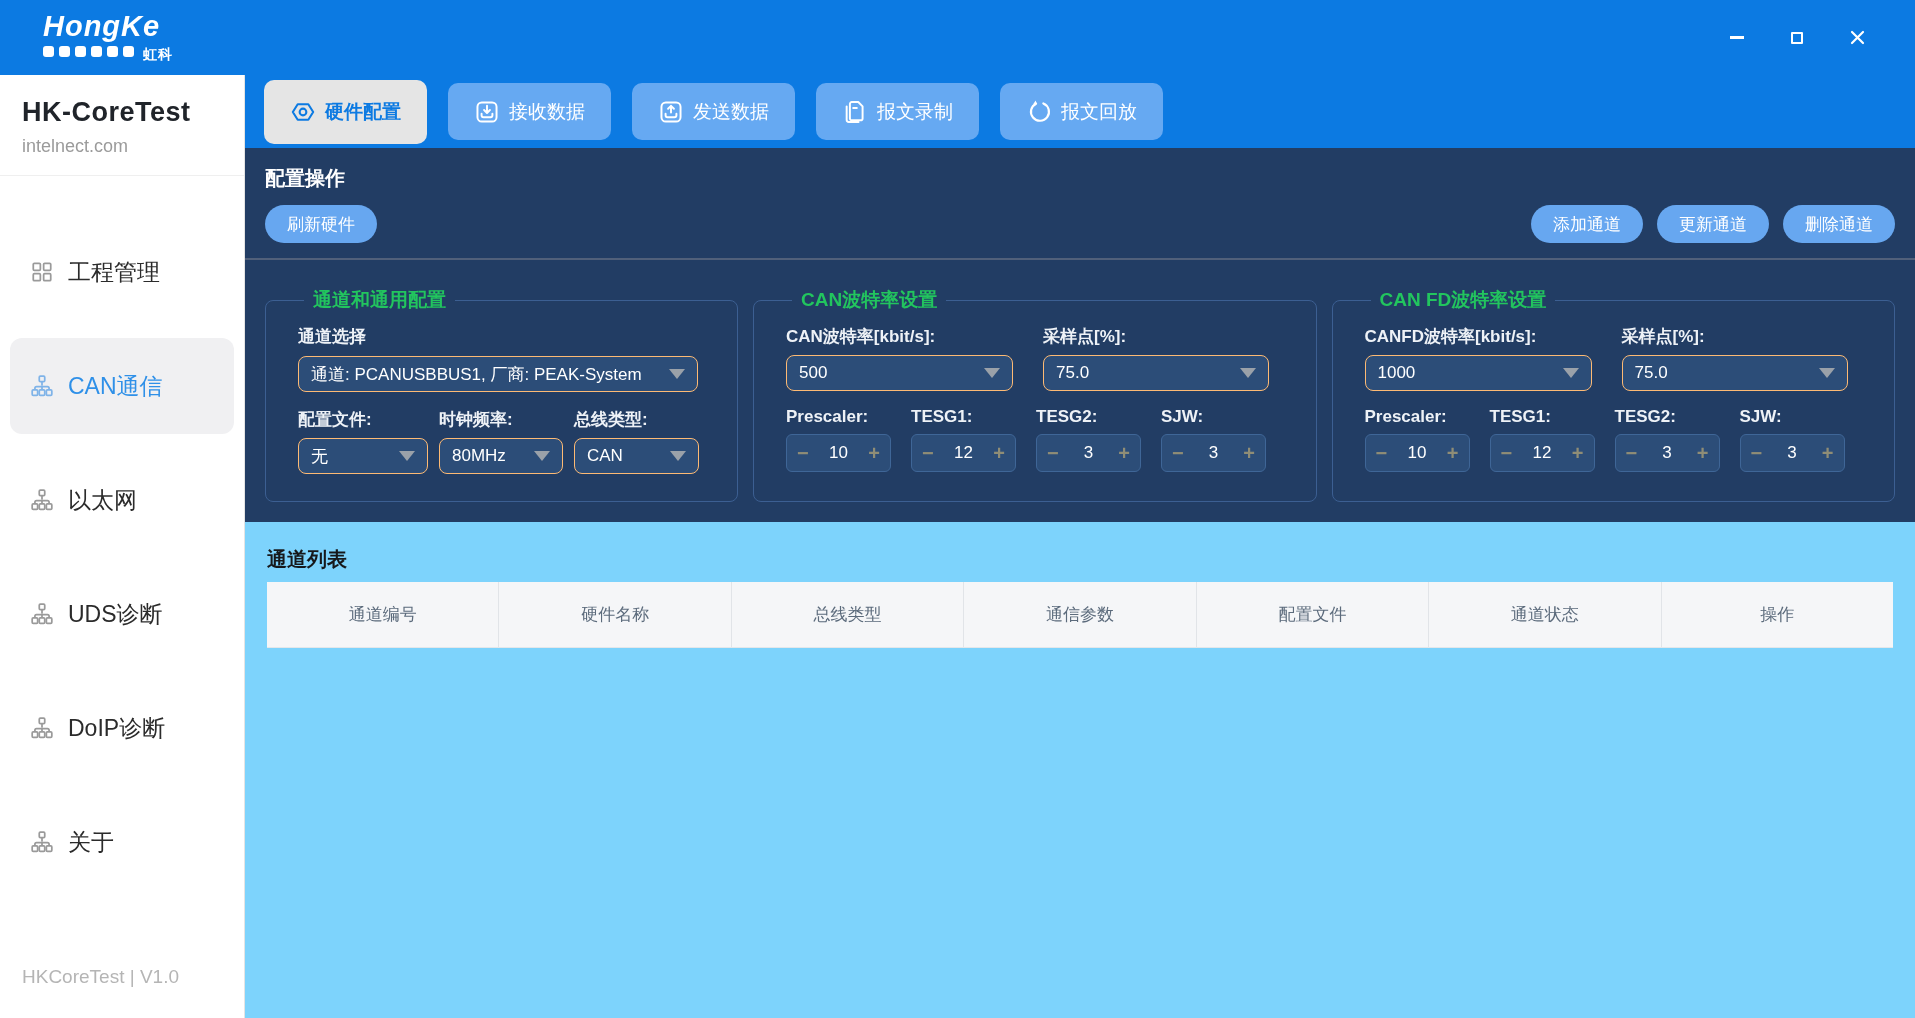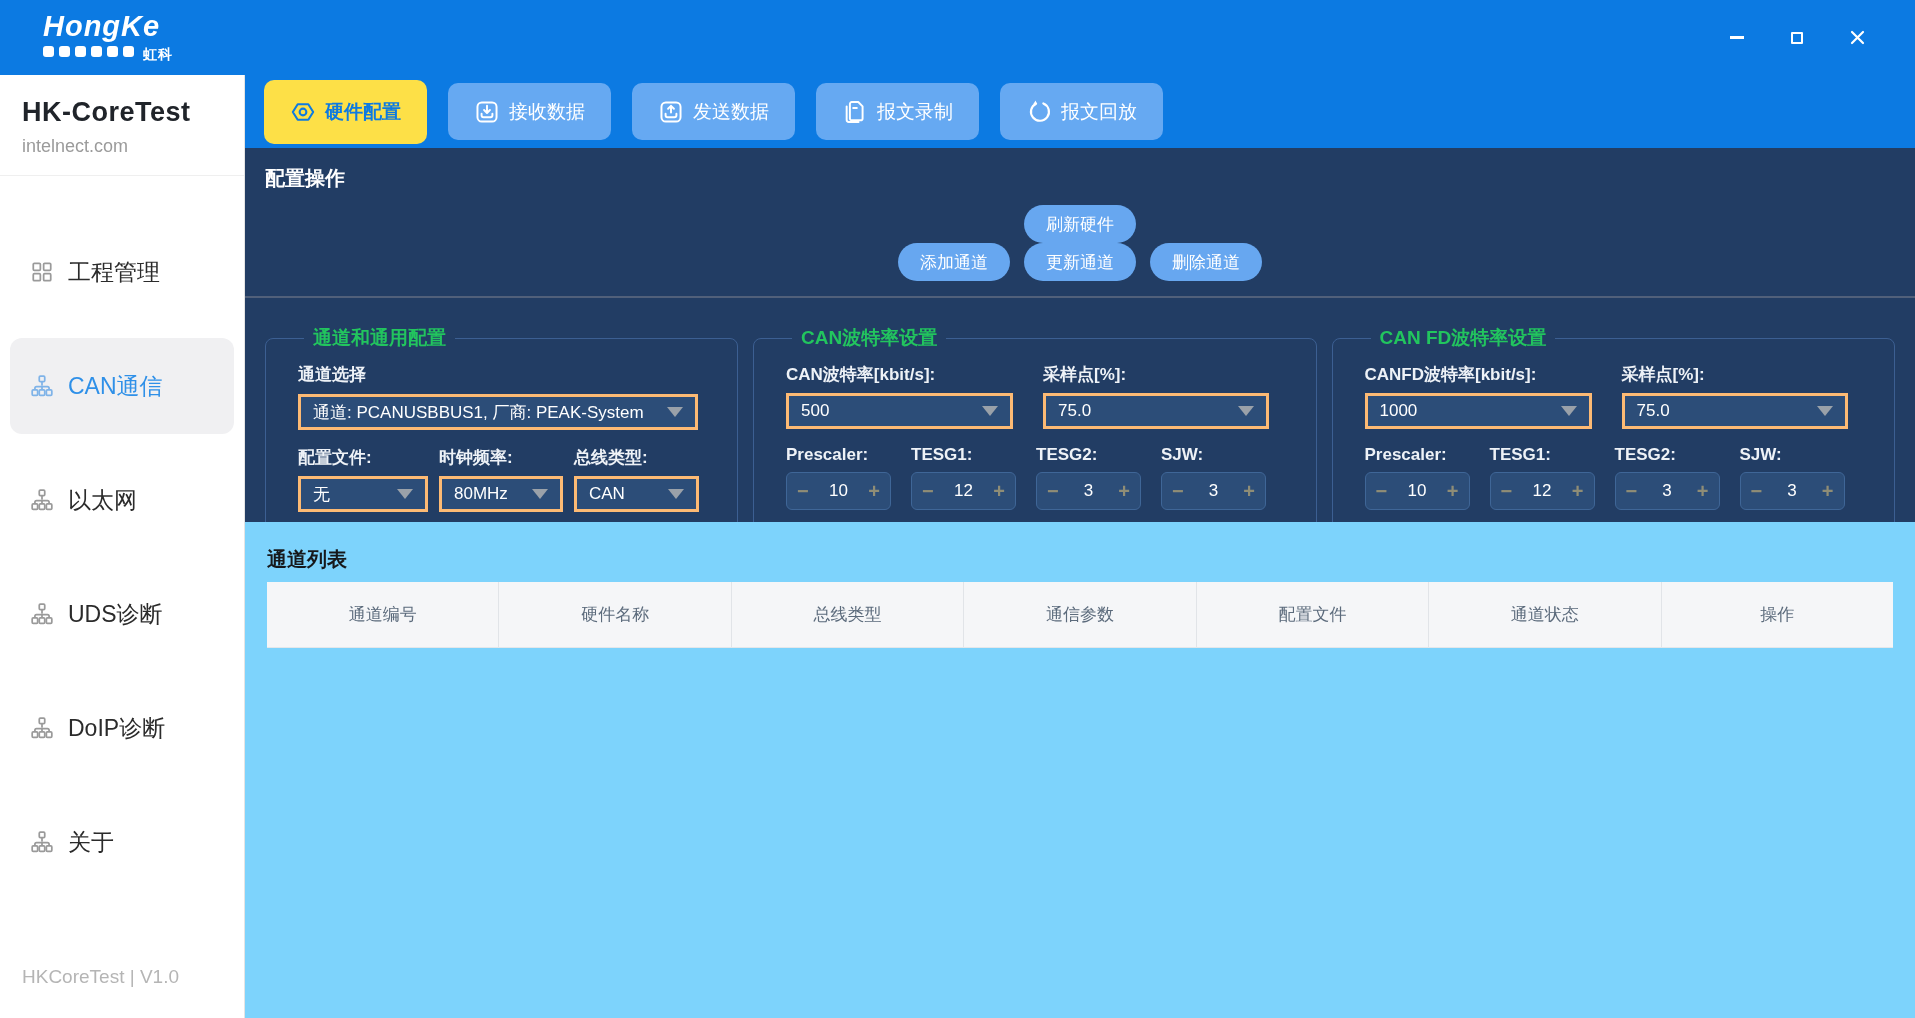--- a/index.html
+++ b/index.html
@@ -33,44 +33,44 @@
   .nav-item.active .icon { color:#7fb3e8; }
   .sidebar-footer { position:absolute; left:22px; bottom:30px; font-size:19px; color:#b5b5b5; }
 
   
   .main { flex:1; display:flex; flex-direction:column; min-width:0; }
 
   
   .tabbar { height:73px; background:#0c7ae2; display:flex; align-items:center; padding-left:19px; gap:21px; flex:0 0 73px; }
   .tab { height:57px; padding:0 26px; border-radius:10px; background:#66a9f2; color:#fff; display:flex; align-items:center; gap:9px; font-size:19px; cursor:pointer; white-space:nowrap; }
   .tab .ticon { display:flex; }
-  .tab.active { background:#fde047; color:#0c7ae2; height:64px; font-weight:600; }
+  .tab.active { background:#e5e5e5; color:#0c7ae2; height:64px; font-weight:600; }
 
   
   .config { background:#223d64; height:374px; padding:0 20px; flex:0 0 374px; }
   .config-title { padding-top:17px; font-size:20px; font-weight:700; color:#fff; }
-  .btn-row { margin-top:13px; display:flex; align-items:center;flex-direction:column; }
+  .btn-row { margin-top:13px; display:flex; align-items:center; }
   .pill { height:38px; border:none; border-radius:19px; background:#67a7f0; color:#fff; font-size:17px; padding:0 22px; font-family:inherit; cursor:pointer; }
   .btn-row .spacer { flex:1; }
   .right-btns { display:flex; gap:14px; }
   .divider { margin:15px -20px 0 -20px; border-top:2px solid #51607a; }
 
   .panels { display:flex; gap:15px; margin-top:27px; padding:0 0 0 0; }
   fieldset.panel { border:1px solid #3c5f92; border-radius:8px; background:transparent; padding:2px 20px 16px 32px; height:215px; }
   .panel-1 { flex:0 0 473px; }
   .panel-2, .panel-3 { flex:1; }
   fieldset.panel legend { color:#22c55e; font-size:19px; font-weight:700; padding:0 9px; margin-left:6px; }
 
   .flabel { font-size:17px; font-weight:600; color:#eef2f7; }
   .field-row { display:flex; gap:11px; margin-top:16px; }
   .field-row.wide-gap { gap:30px; }
   .field-row.step-gap { gap:20px; }
   .fstack { display:flex; flex-direction:column; gap:7px; }
 
-  .dropdown { height:36px; background:#2c4d78; border:3px solid #fdba74; border-radius:0; display:flex; align-items:center; justify-content:space-between; padding:0 12px; color:#fff; font-size:17px; cursor:pointer; }
+  .dropdown { height:36px; background:#2c4d78; border:1px solid #fdba74; border-radius:8px; display:flex; align-items:center; justify-content:space-between; padding:0 12px; color:#fff; font-size:17px; cursor:pointer; }
   .dropdown .val { white-space:nowrap; overflow:hidden; }
   .caret { width:0; height:0; border-left:8px solid transparent; border-right:8px solid transparent; border-top:10px solid #9aa1a9; flex:0 0 auto; margin-left:8px; }
 
   .stepper { width:105px; height:38px; background:#2c4d78; border:1px solid #3f6697; border-radius:6px; display:flex; align-items:center; justify-content:space-between; padding:0 10px; }
   .step-btn { color:#8f8d76; font-size:20px; line-height:1; cursor:pointer; font-weight:600; }
   .step-btn.minus::before { content:"−"; }
   .step-btn.plus::before { content:"+"; }
   .step-val { color:#fff; font-size:17px; }
 
   

